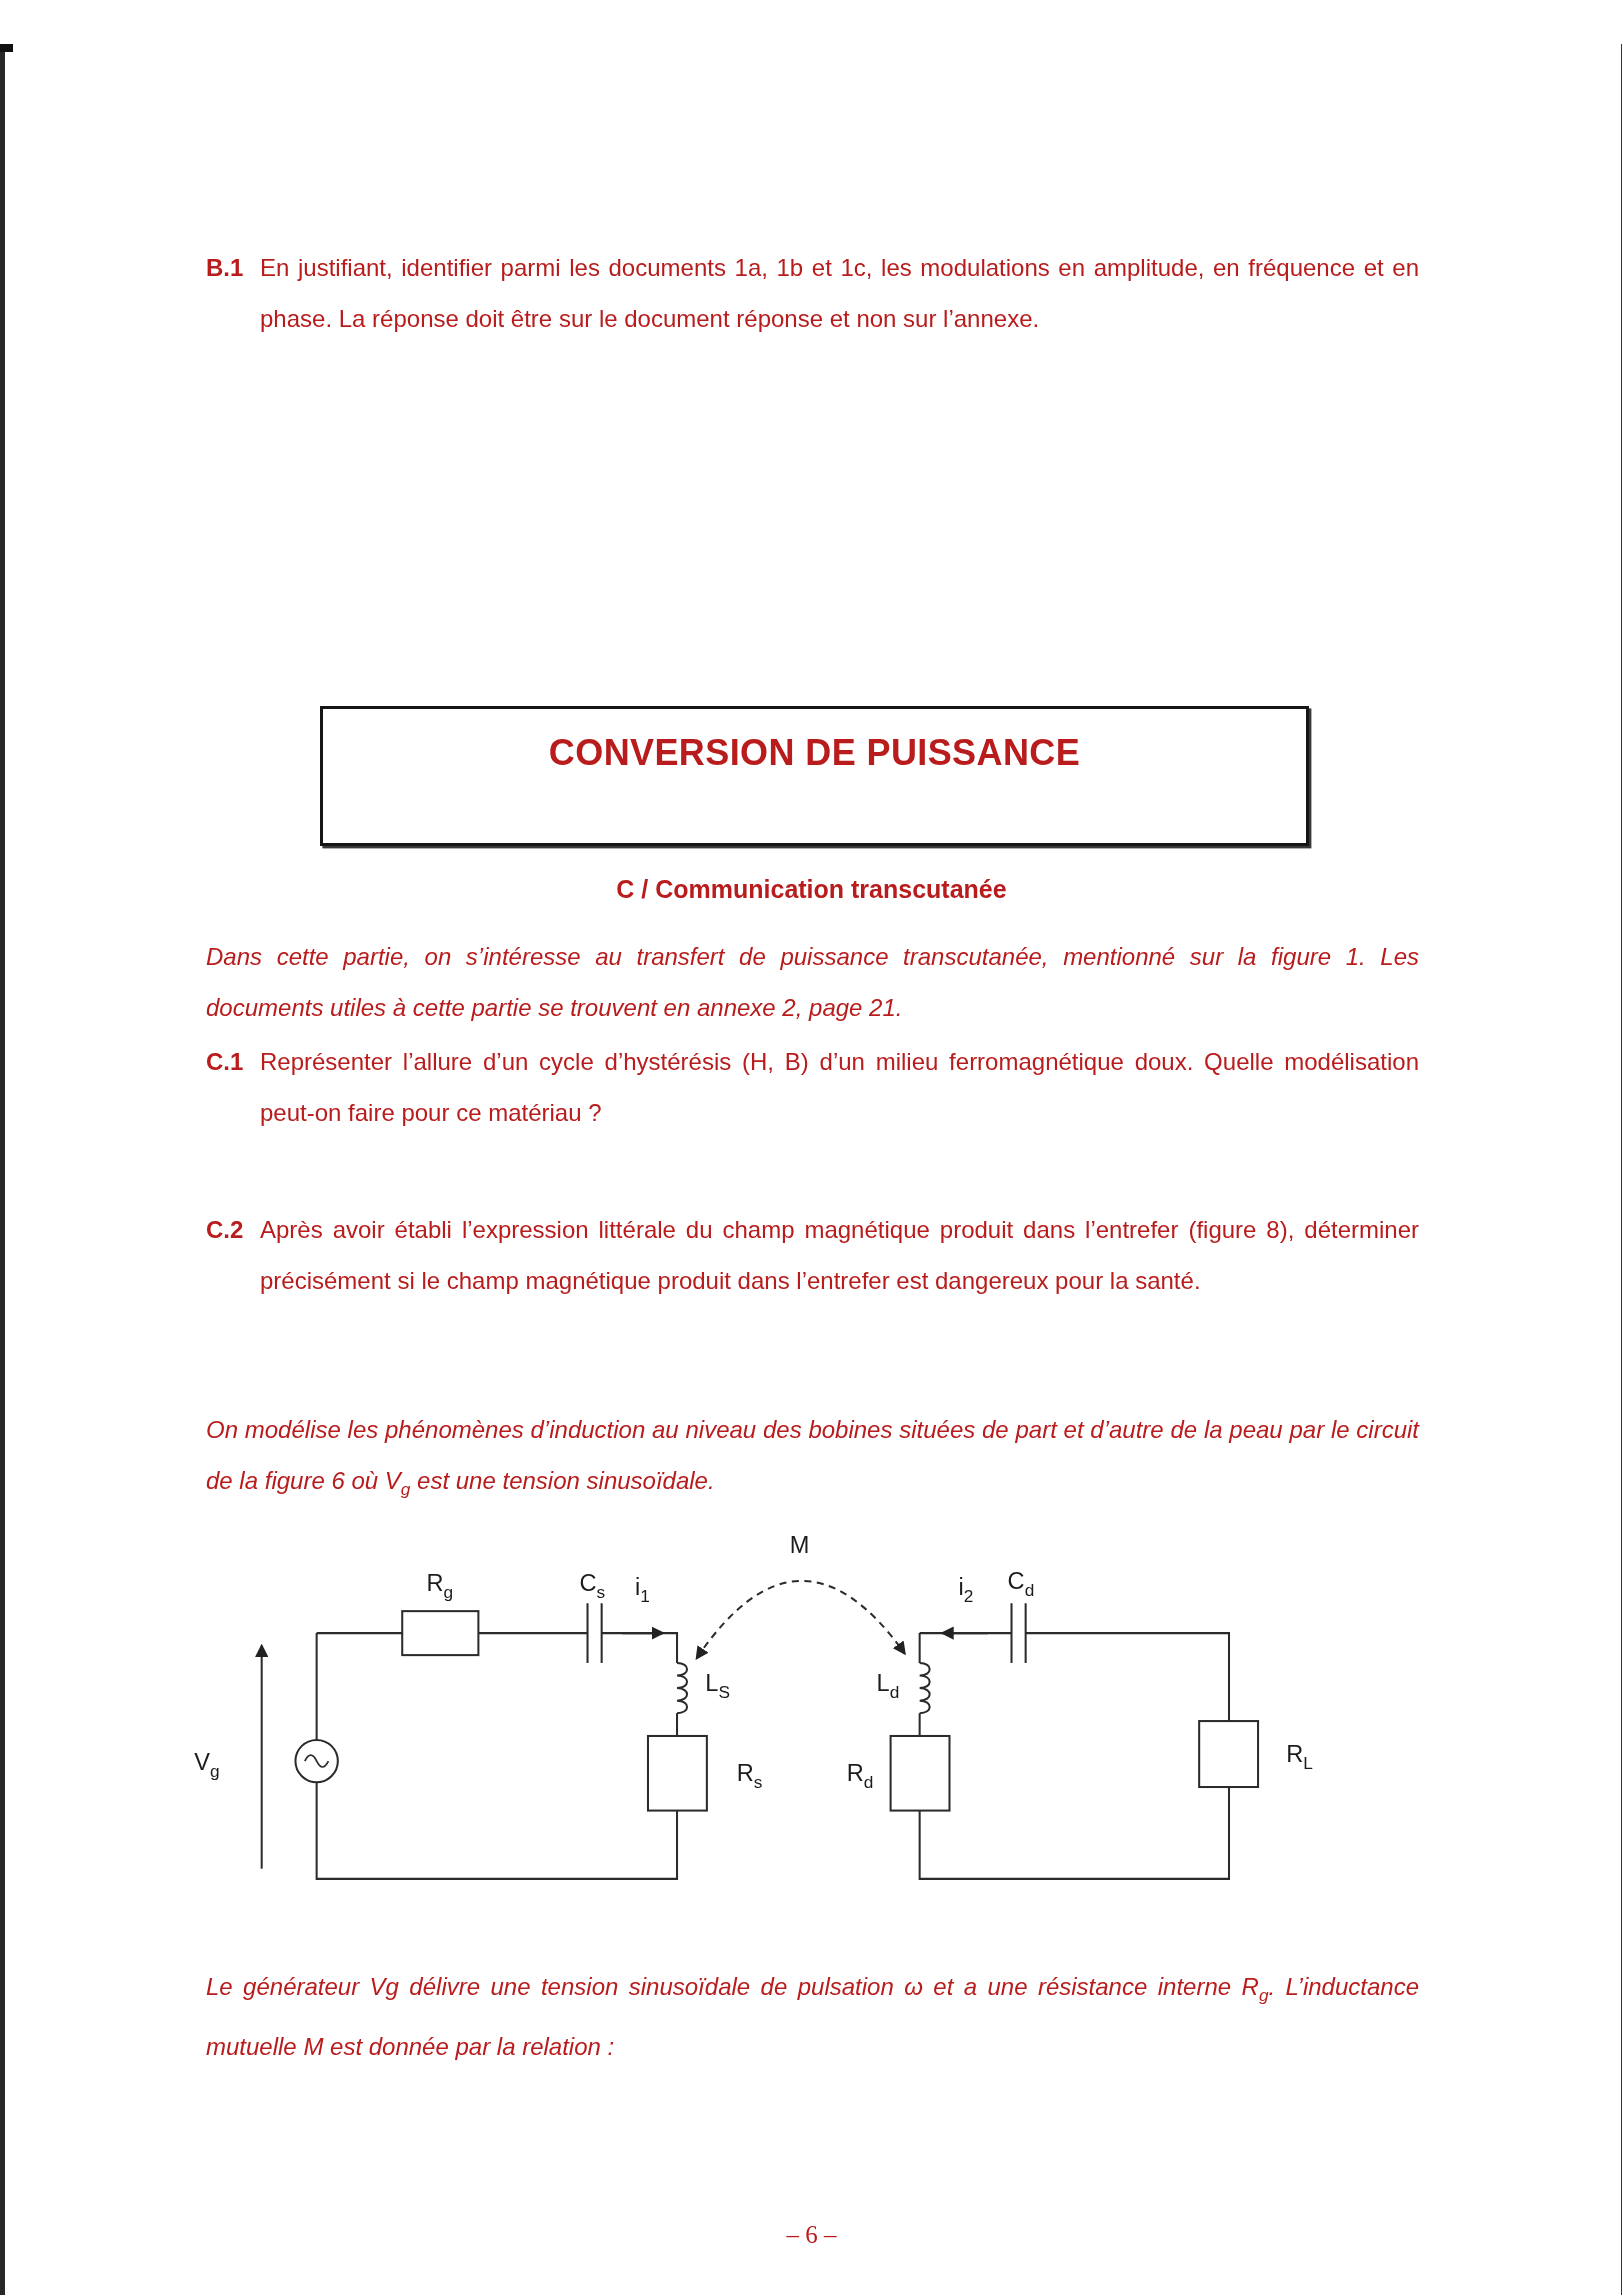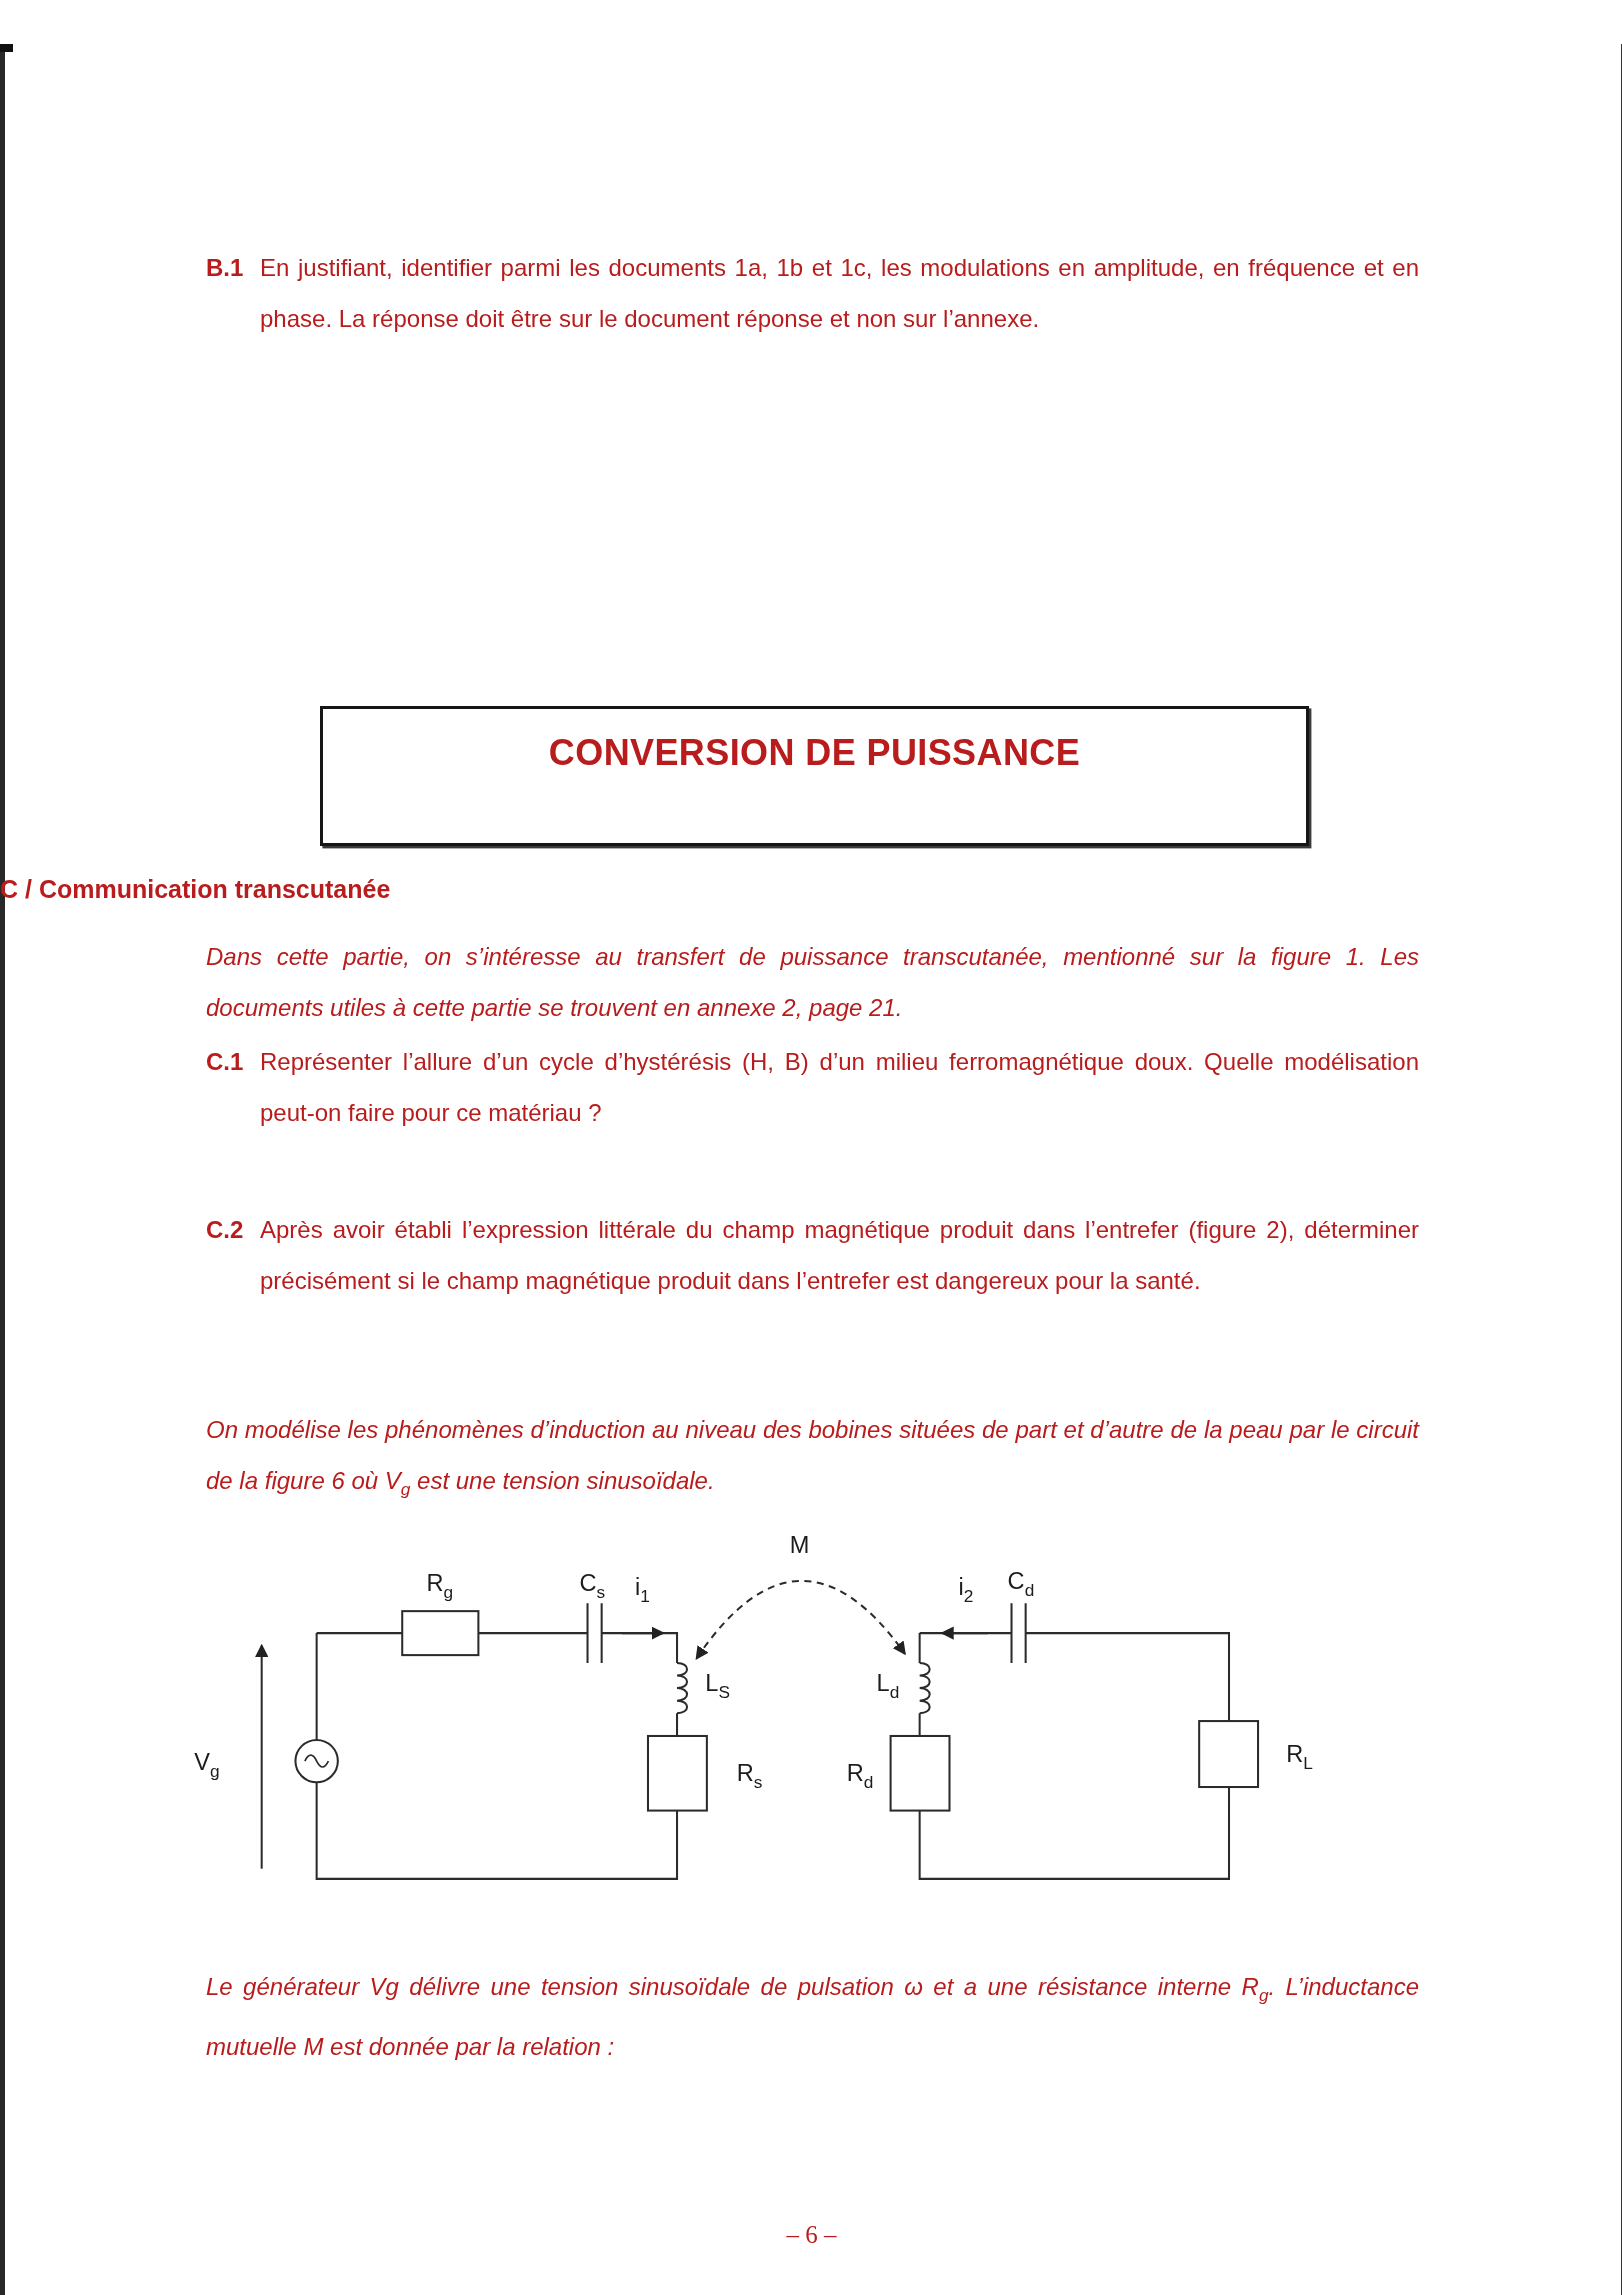--- a/index.html
+++ b/index.html
@@ -55,20 +55,21 @@
     line-height: 39px;
     font-weight: bold;
     letter-spacing: 0.4px;
   }
 
   .section-heading {
     position: absolute;
     left: 0;
     top: 820px;
     width: 100%;
+    text-align: center;
     font-size: 25px;
     line-height: 51px;
     font-weight: bold;
   }
 
   .italic-para {
     position: absolute;
     left: 206px;
     width: 1213px;
     margin: 0;
@@ -137,21 +138,21 @@
 
   <p class="italic-para" style="top:887px">Dans cette partie, on s’intéresse au transfert de puissance transcutanée, mentionné sur la figure 1. Les documents utiles à cette partie se trouvent en annexe 2, page 21.</p>
 
   <div class="q" style="top:992px">
     <span class="q-label">C.1</span>
     <p class="q-text">Représenter l’allure d’un cycle d’hystérésis (H, B) d’un milieu ferromagnétique doux. Quelle modélisation peut-on faire pour ce matériau ?</p>
   </div>
 
   <div class="q" style="top:1160px">
     <span class="q-label">C.2</span>
-    <p class="q-text">Après avoir établi l’expression littérale du champ magnétique produit dans l’entrefer (figure 2), déterminer précisément si le champ magnétique produit dans l’entrefer est dangereux pour la santé.</p>
+    <p class="q-text">Après avoir établi l’expression littérale du champ magnétique produit dans l’entrefer (figure 8), déterminer précisément si le champ magnétique produit dans l’entrefer est dangereux pour la santé.</p>
   </div>
 
   <p class="italic-para" style="top:1360px"><span>On modélise les phénomènes d’induction au niveau des bobines situées de part et d’autre de la peau par le circuit de la figure 6 où </span><span>V</span><sub>g</sub><span> est une tension sinusoïdale.</span></p>
 
   <svg class="circuit" viewBox="0 0 1550 500" width="1217" height="393">
     <defs>
       <marker id="arrow" viewBox="0 0 10 10" refX="8.5" refY="5" markerWidth="6.5" markerHeight="6.5" orient="auto-start-reverse">
         <path d="M0,0 L10,5 L0,10 z" fill="#222"></path>
       </marker>
     </defs>

